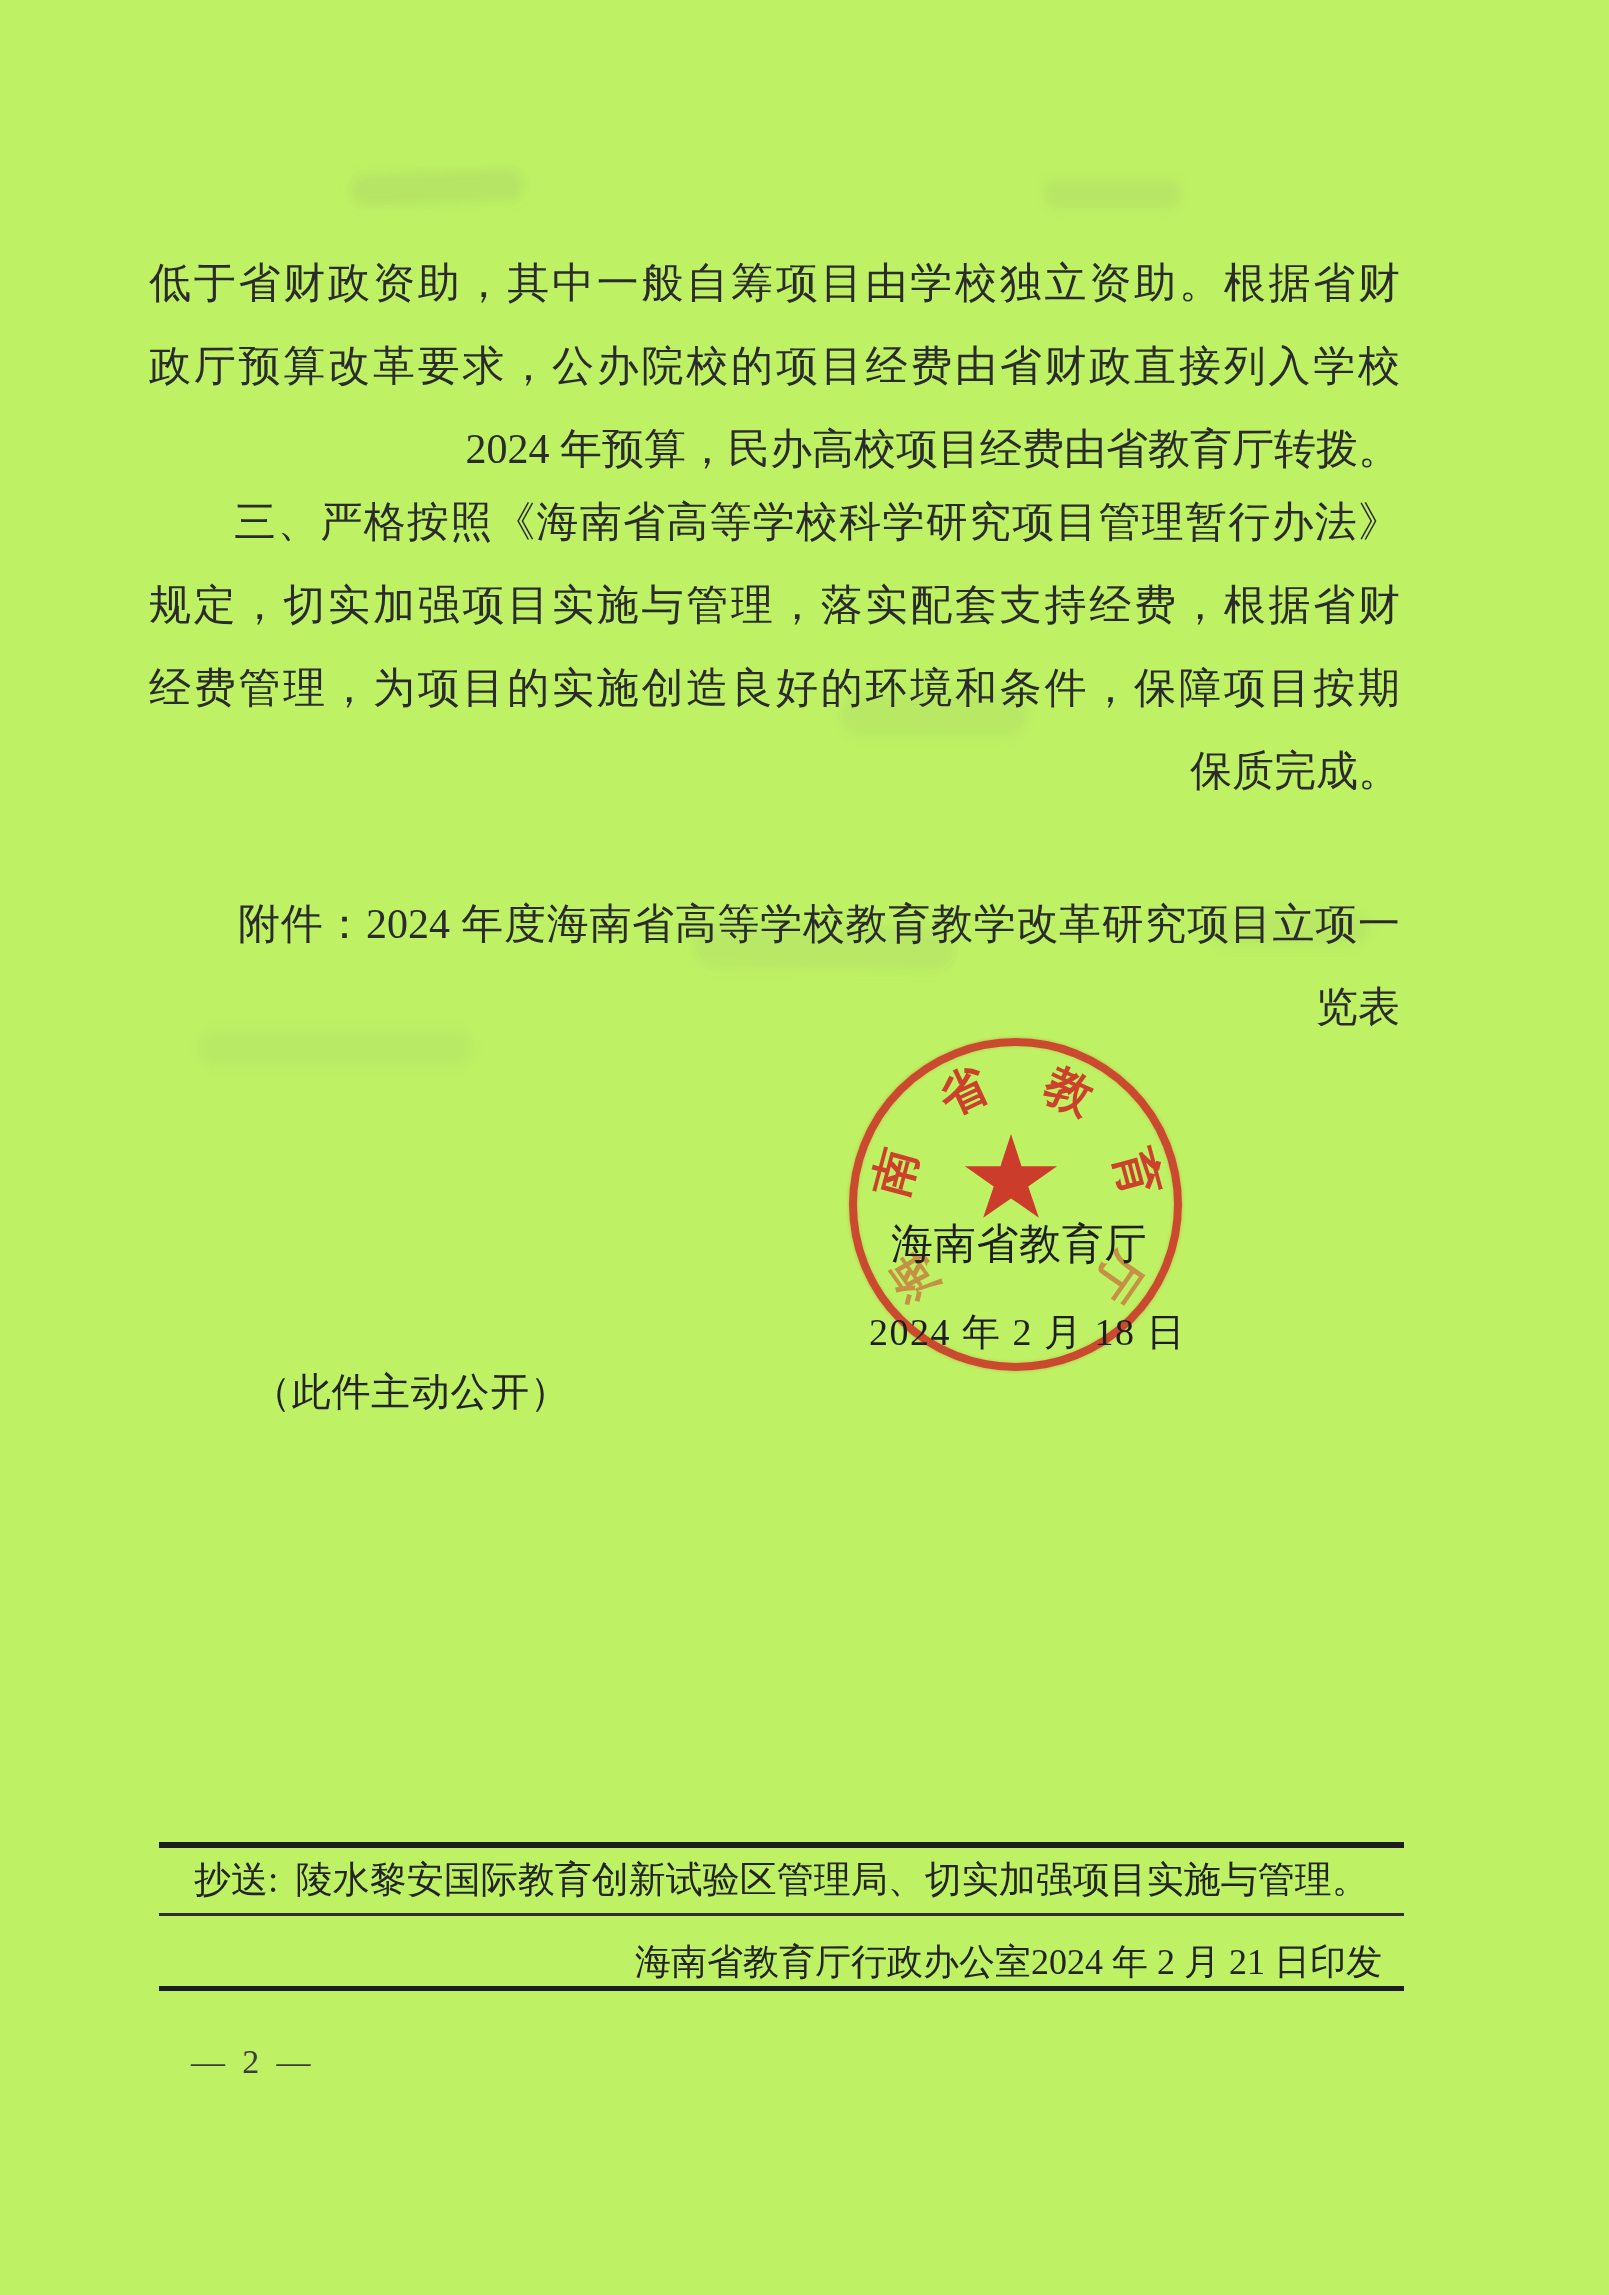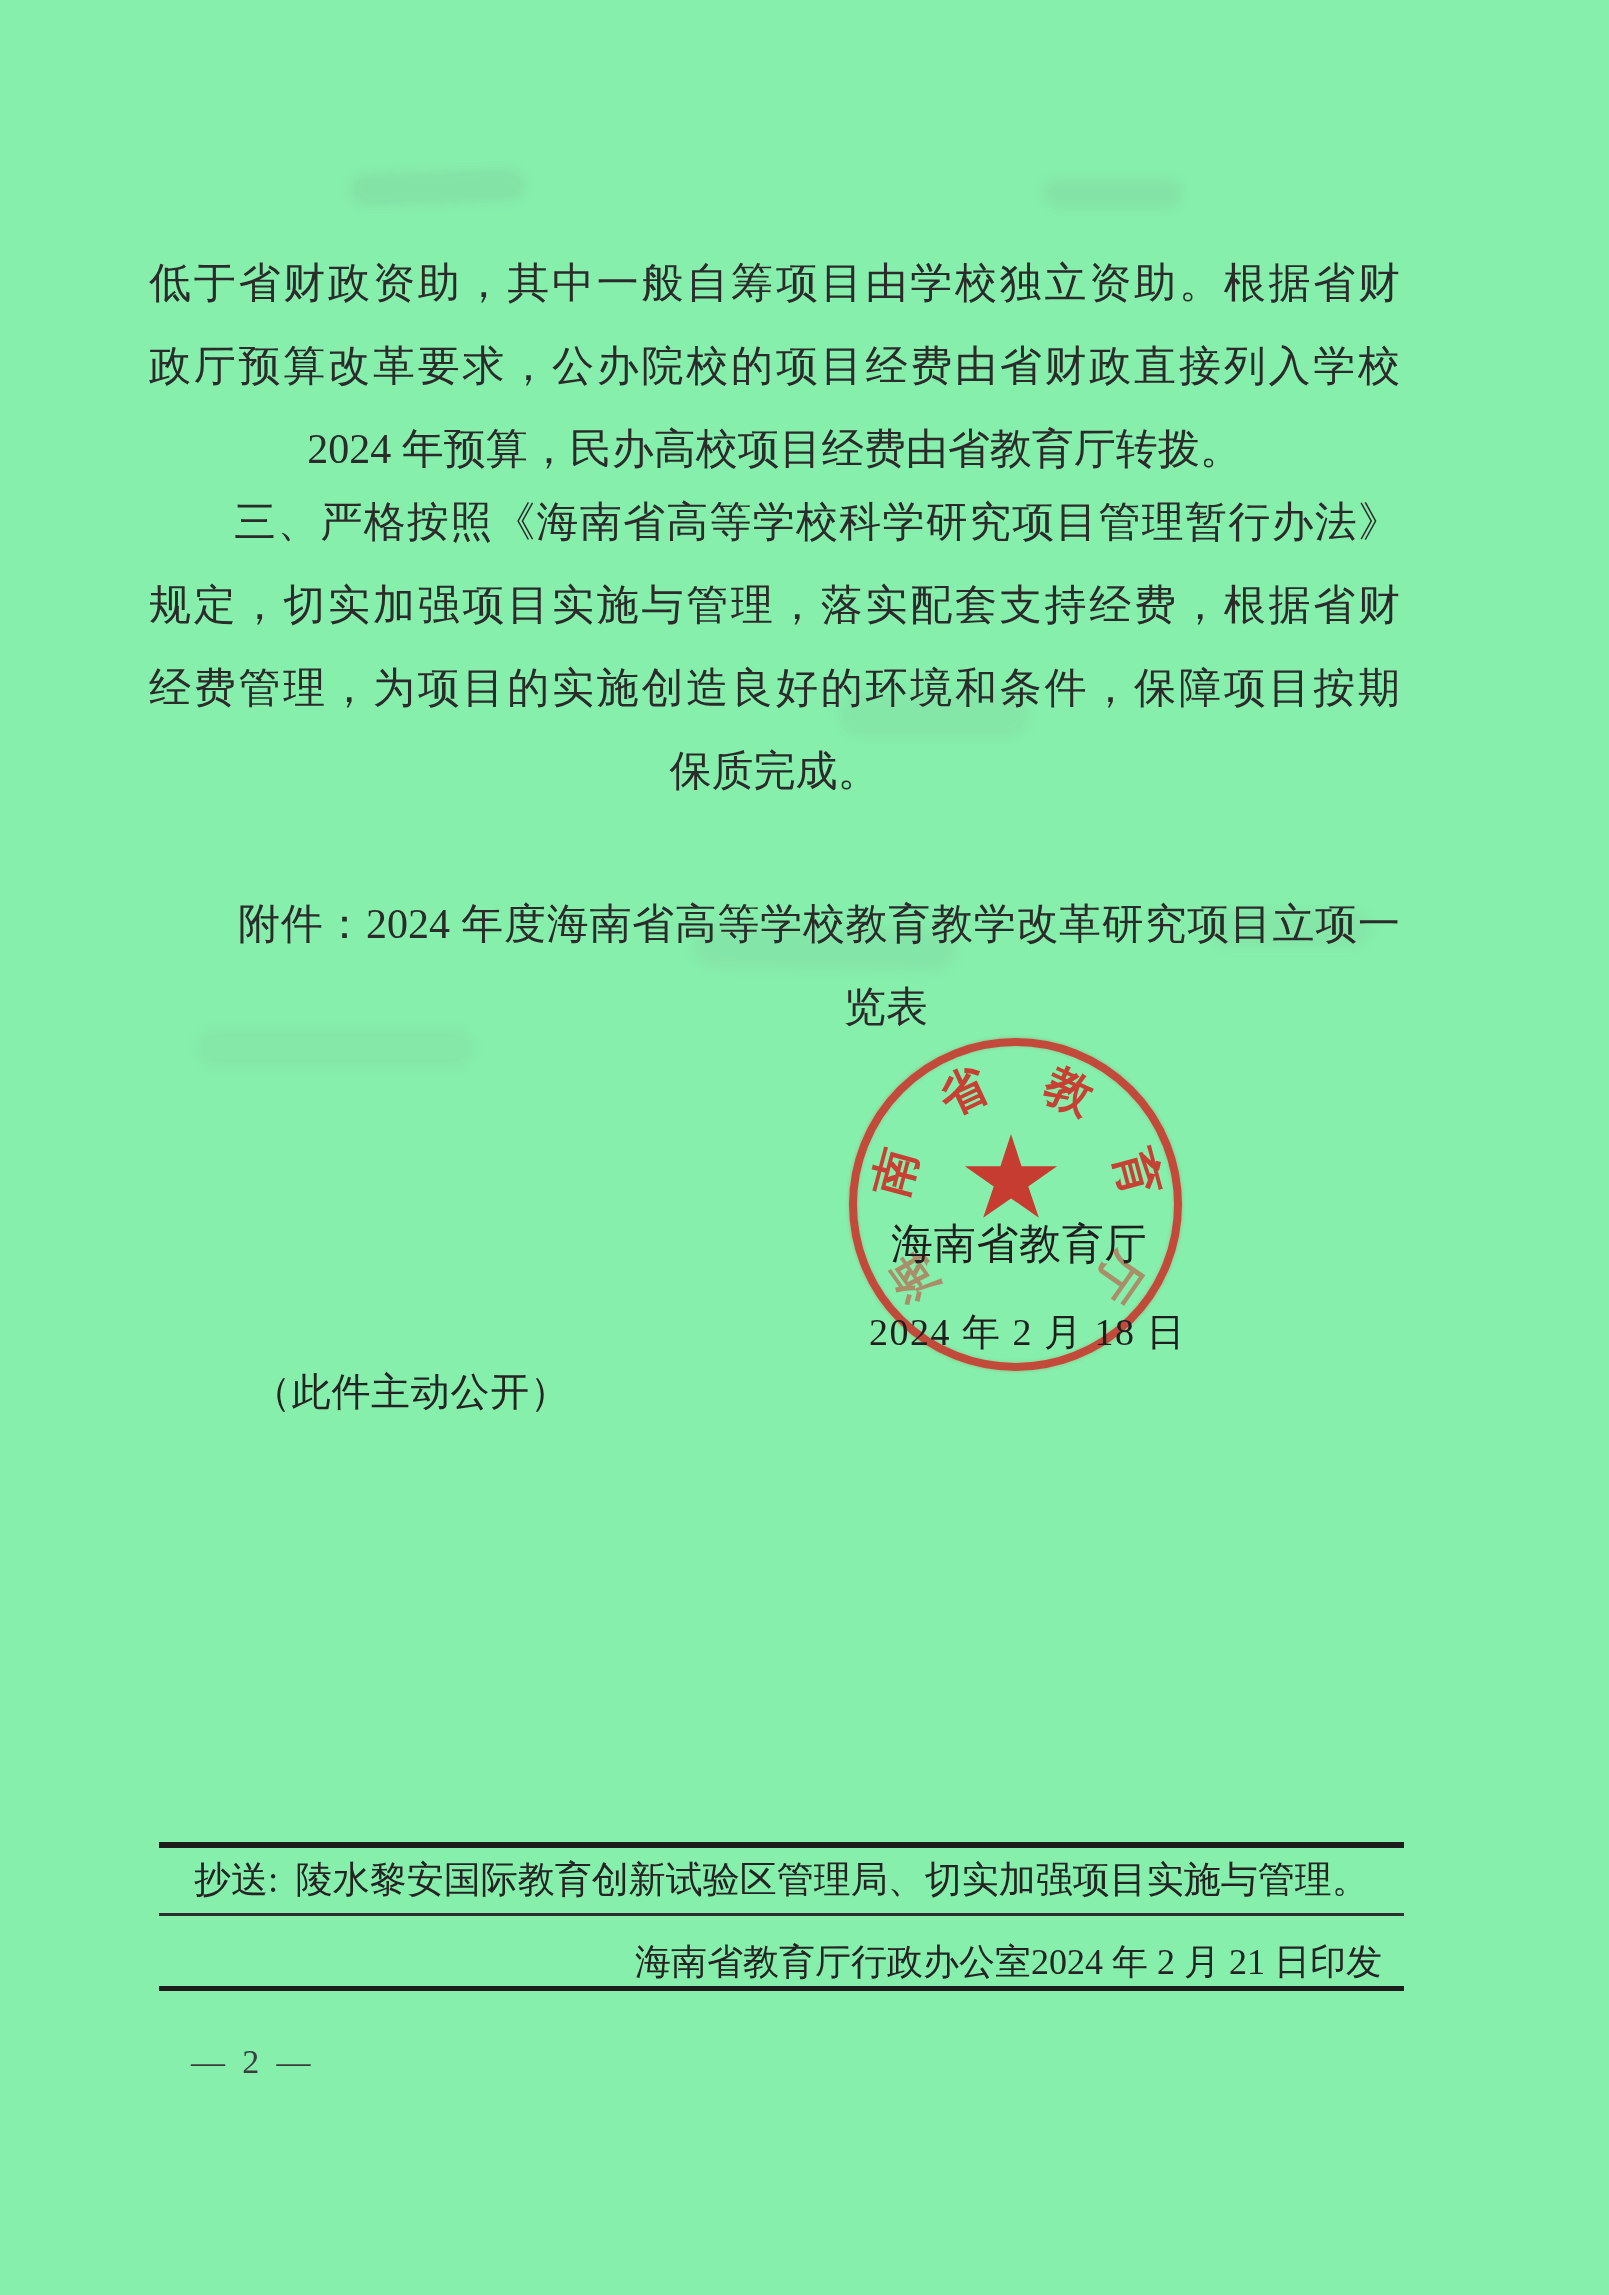--- a/index.html
+++ b/index.html
@@ -1,32 +1,32 @@
 <!DOCTYPE html>
 <html style="font-size:11.7px"><head>
 <meta charset="utf-8">
 <style>
   html,body{margin:0;padding:0;background:#e8e8e8;}
   .page{
     position:relative;
     width:1609px;height:2295px;
     margin:0 auto;
-    background:#86efac;
+    background:#bef264;
     overflow:hidden;
     font-family:"Liberation Serif","DejaVu Serif",serif;
     color:#282828;
   }
 
   
   .body-text{
     position:absolute;left:149px;top:242px;width:1251px;
     font-size:42px;line-height:83px;
     color:#2b2b2b;
   }
-  .bline{white-space:nowrap;text-align:center;}
+  .bline{white-space:nowrap;text-align:right;}
   .bline.just{white-space:normal;text-align:justify;text-align-last:justify;}
   .para2{margin-top:-10.2px;}
   .para2 .first{text-indent:85px;}
   .attachment{margin-top:70px;padding-left:223px;}
   .attachment .aline1{text-indent:-134px;}
 
   
   .sig-org{
     position:absolute;left:891px;top:1216px;
     font-size:42px;letter-spacing:0.7px;color:#1f1f1f;white-space:nowrap;

